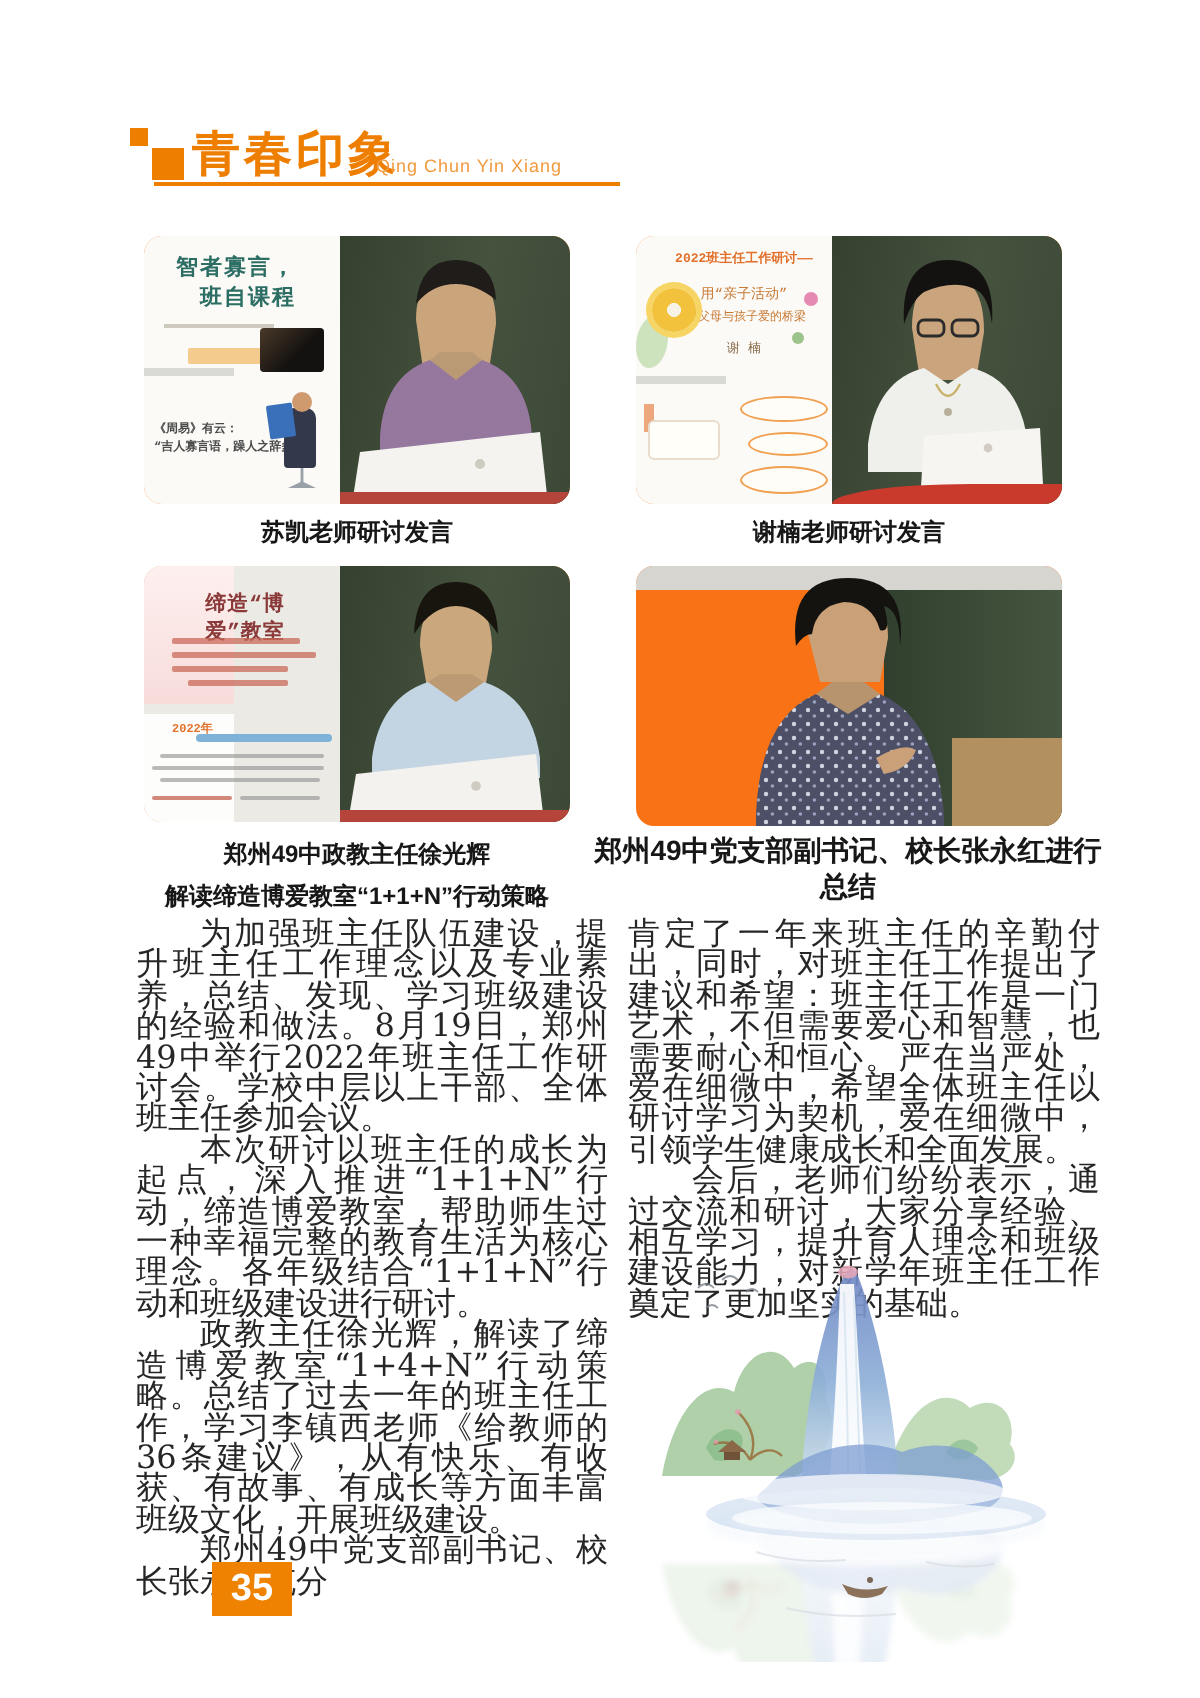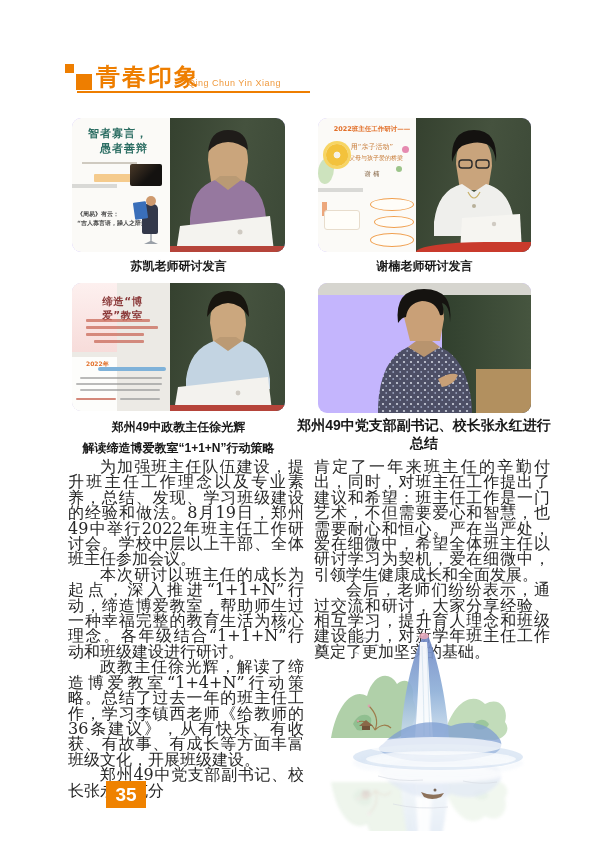--- a/index.html
+++ b/index.html
@@ -17,21 +17,21 @@
     position:absolute; left:96px; top:61px; font-size:24px; font-weight:700;
     color:#ee7e00; letter-spacing:2px; font-family:"Liberation Sans", sans-serif;
   }
   .hdr-pinyin {
     position:absolute; left:188px; top:78px; font-size:9px; color:#f09a3e;
     font-family:"Liberation Sans", sans-serif; letter-spacing:0.5px;
   }
   .hdr-rule { position:absolute; left:77px; top:91px; width:233px; height:2px; background:#ee7e00; }
 
   
-  .photo { position:absolute; border-radius:9px; overflow:hidden; background:#c4b5fd; }
+  .photo { position:absolute; border-radius:9px; overflow:hidden; background:#f97316;font-family:Liberation Mono, monospace; }
   .photo-1 { left:72px;  top:118px; width:213px; height:134px; }
   .photo-2 { left:318px; top:118px; width:213px; height:134px; }
   .photo-3 { left:72px;  top:283px; width:213px; height:128px; }
   .photo-4 { left:318px; top:283px; width:213px; height:130px; }
   .abs { position:absolute; }
 
   .slide-half { left:0; top:0; width:46%; height:100%; background:#fbfaf7; }
   .board-half { left:46%; top:0; width:54%; height:100%;
     background:linear-gradient(100deg,#35412f 0%, #45523e 55%, #3c4937 100%); }
   .red-strip { left:46%; bottom:0; width:54%; height:6px; background:#b5443a; }
@@ -117,21 +117,21 @@
 
   <div class="logo-sq1"></div>
   <div class="logo-sq2"></div>
   <div class="hdr-title">青春印象</div>
   <div class="hdr-pinyin">Qing Chun Yin Xiang</div>
   <div class="hdr-rule"></div>
 
   <figure class="photo photo-1">
     <div class="abs slide-half">
       <div class="abs s1-line1">智者寡言，</div>
-      <div class="abs s1-line2">愚者善辩</div>
+      <div class="abs s1-line2">班自课程</div>
       <div class="abs s1-sub"></div>
       <div class="abs s1-orange"></div>
       <div class="abs s1-thumb"></div>
       <div class="abs slide-gap" style="top:66px;"></div>
       <div class="abs s1-quote1">《周易》有云：</div>
       <div class="abs s1-quote2">“吉人寡言语，躁人之辞多。”</div>
       <div class="abs s1-chair"></div>
       <div class="abs s1-man"></div>
       <div class="abs s1-head"></div>
       <div class="abs s1-book"></div>

